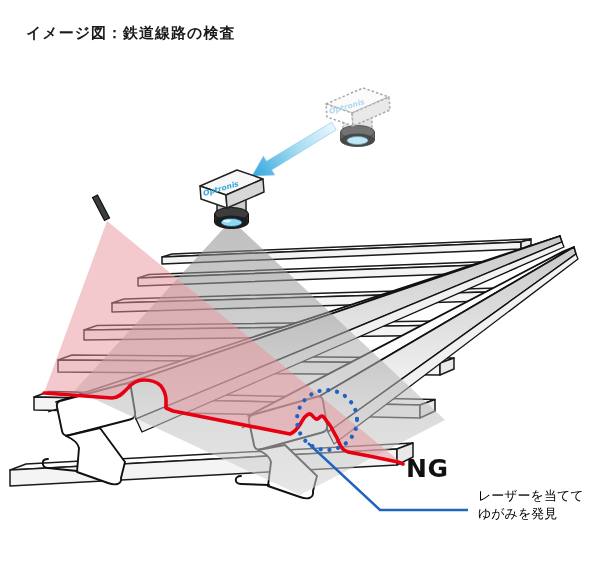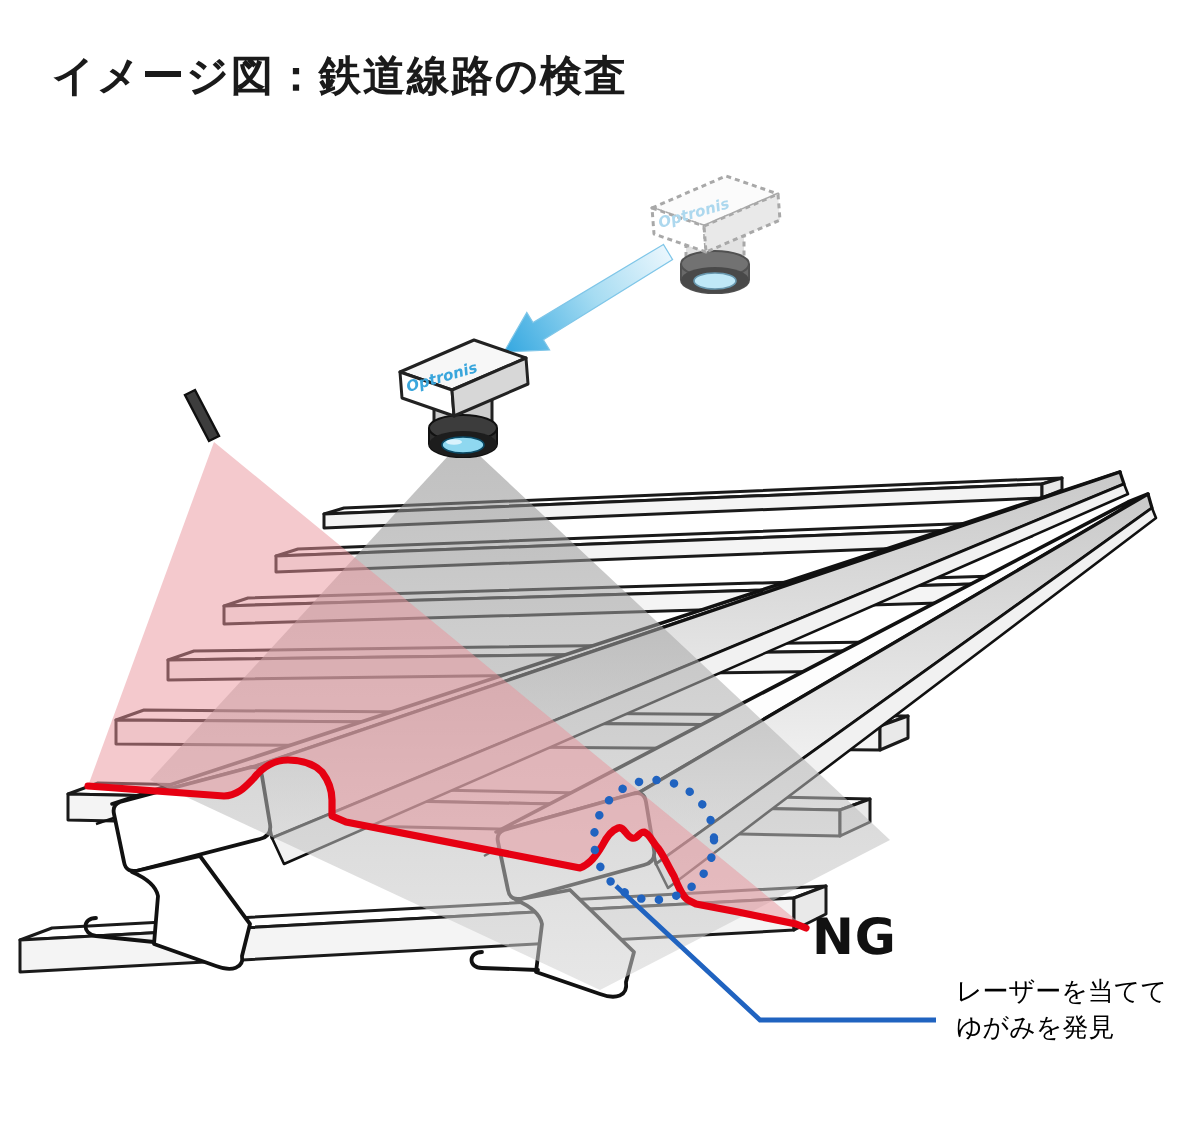--- a/index.html
+++ b/index.html
@@ -1,17 +1,17 @@
 <!DOCTYPE html>
 <html style="--ink: #1a1a1a; --laser_red: #e60012; --fan_pink: #e9939b; --cone_gray: #8a8a8a; --accent_blue: #2063c0; --arrow_blue: #33a7e0; --logo_blue: #3aa6dc; --lens_cyan: #8fd8f0;"><head>
 <meta charset="utf-8">
 <style>
   html,body{margin:0;padding:0;background:#ffffff;width:600px;height:562px;overflow:hidden;}
   .stage{position:relative;width:600px;height:562px;font-family:"DejaVu Sans",sans-serif;}
-  .title{position:absolute;top:24px;left:26px;font-size:21px;font-weight:700;color:var(--ink,#1a1a1a);letter-spacing:1px;}
+  .title{position:absolute;top:24px;left:26px;font-size:15px;font-weight:700;color:var(--ink,#1a1a1a);letter-spacing:1px;}
   svg{position:absolute;top:0;left:0;}
   .outline{stroke:#1a1a1a;stroke-width:1.5;stroke-linejoin:round;}
   .tie-top{fill:#ffffff;}
   .tie-front{fill:#f4f4f4;}
   .tie-end{fill:#e9e9e9;}
   .rail-face{fill:#fdfdfd;stroke:#111;stroke-width:1.8;stroke-linejoin:round;}
   .rail-foot{fill:#f1f1f1;stroke:#111;stroke-width:1.3;stroke-linejoin:round;}
   .rail-profile{fill:#ffffff;stroke:#111;stroke-width:1.9;stroke-linejoin:round;}
   .sketch{fill:none;stroke:#111;stroke-width:1.9;stroke-linecap:round;}
   .cone{fill:url(#coneGrad);opacity:.55;}

